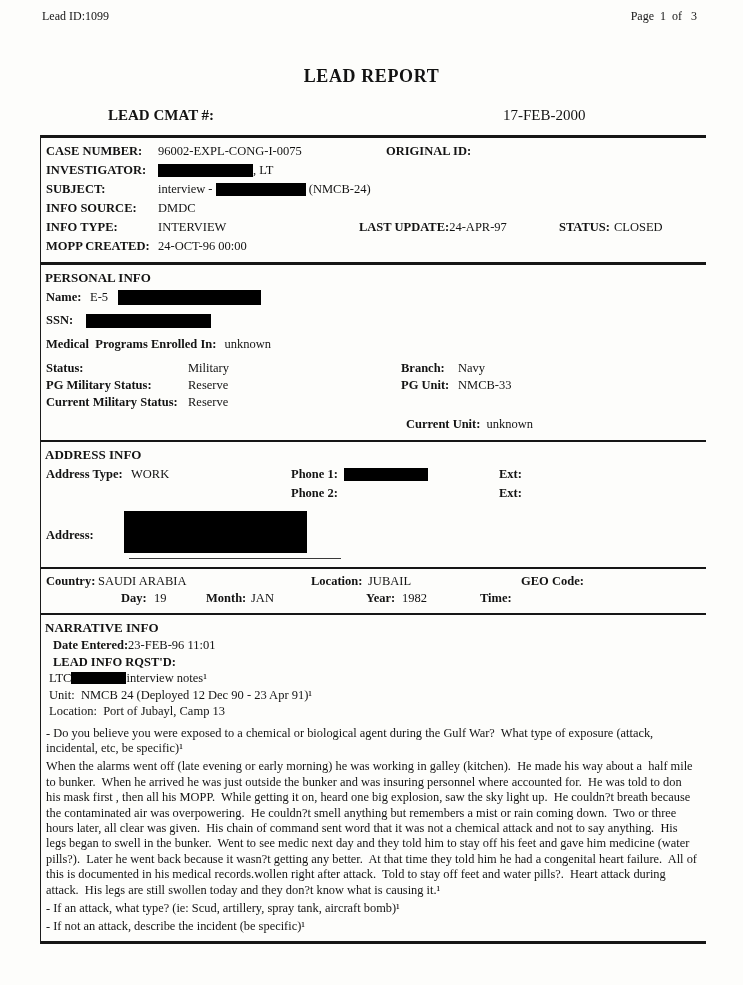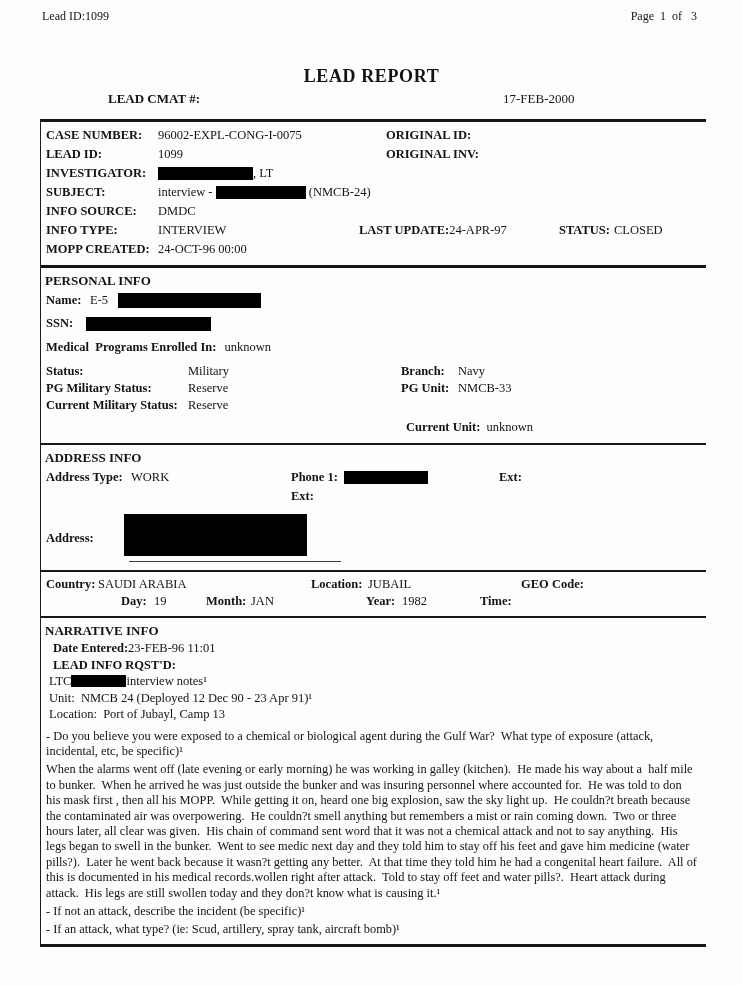--- a/index.html
+++ b/index.html
@@ -1,21 +1,21 @@
 <!DOCTYPE html>
 <html><head>
 <meta charset="utf-8">
 <style>
   html,body{margin:0;padding:0}
   body{background:#e9e9e6;font-family:"Liberation Serif","DejaVu Serif",serif;color:#131313}
   .page{position:relative;width:743px;height:985px;overflow:hidden;background:#fdfdfb;margin:0 auto}
   .pg-head{display:flex;justify-content:space-between;padding:9px 46px 0 42px;font-size:12px}
   .pre{white-space:pre}
   .doc-title{text-align:center;font-weight:700;font-size:18px;letter-spacing:.6px;margin-top:42px}
-  .cmat{position:relative;height:24px;margin-top:4px;font-size:13px}
+  .cmat{position:relative;height:24px;margin-top:20px;font-size:15px}
   .cmat-label{position:absolute;left:108px;font-weight:700}
   .cmat-date{position:absolute;left:503px}
   .content{margin:4px 37px 0 40px;border-left:1.5px solid #1c1c1c}
   .rule{height:3px;background:#161616}
   .rule-thin{height:2px;background:#161616}
   .sect{padding:4px 0 6px;font-size:12.5px}
   .row{display:flex;align-items:baseline;line-height:19px;padding-left:5px}
   .row>span{flex:none;white-space:pre}
   .b{font-weight:700}
   .redact{display:inline-block;background:#000;height:13px;align-self:center;vertical-align:middle}
@@ -45,25 +45,20 @@
 
   <div class="content">
 
     <div class="rule"></div>
 
     <div class="sect">
       <div class="row">
         <span class="b" style="width:112px">CASE NUMBER:</span>
         <span style="width:228px">96002-EXPL-CONG-I-0075</span>
         <span class="b">ORIGINAL ID:</span>
-      </div>
-      <div class="row">
-        <span class="b" style="width:112px">LEAD ID:</span>
-        <span style="width:228px">1099</span>
-        <span class="b">ORIGINAL INV:</span>
       </div>
       <div class="row">
         <span class="b" style="width:112px">INVESTIGATOR:</span>
         <span class="redact" style="width:95px"></span>
         <span>, LT</span>
       </div>
       <div class="row">
         <span class="b" style="width:112px">SUBJECT:</span>
         <span>interview - </span>
         <span class="redact" style="width:90px"></span>
@@ -129,20 +124,21 @@
     <div class="sect">
       <div class="sect-title">ADDRESS INFO</div>
       <div class="row" style="margin-top:1px">
         <span class="b" style="width:85px">Address Type:</span>
         <span style="width:160px">WORK</span>
         <span class="cell-flex" style="width:208px"><span class="b">Phone 1:</span><span class="redact" style="width:84px;margin-left:6px"></span></span>
         <span class="b">Ext:</span>
       </div>
       <div class="row">
         <span style="width:245px"></span>
+        <span class="b" style="width:208px">Phone 2:</span>
         <span class="b">Ext:</span>
       </div>
       <div class="row" style="margin-top:8px;align-items:center">
         <span class="b" style="width:78px;padding-top:6px">Address:</span>
         <span class="redact" style="width:183px;height:42px;align-self:flex-start"></span>
       </div>
       <div class="addr-underline"></div>
     </div>
 
     <div class="rule-thin"></div>
@@ -183,20 +179,20 @@
         <span>interview notes¹</span>
       </div>
       <div class="row nrow" style="padding-left:8px">
         <span>Unit:  NMCB 24 (Deployed 12 Dec 90 - 23 Apr 91)¹</span>
       </div>
       <div class="row nrow" style="padding-left:8px">
         <span>Location:  Port of Jubayl, Camp 13</span>
       </div>
       <p class="para" style="margin-top:6px">- Do you believe you were exposed to a chemical or biological agent during the Gulf War?  What type of exposure (attack, incidental, etc, be specific)¹</p>
       <p class="para">When the alarms went off (late evening or early morning) he was working in galley (kitchen).  He made his way about a  half mile to bunker.  When he arrived he was just outside the bunker and was insuring personnel where accounted for.  He was told to don his mask first , then all his MOPP.  While getting it on, heard one big explosion, saw the sky light up.  He couldn?t breath because the contaminated air was overpowering.  He couldn?t smell anything but remembers a mist or rain coming down.  Two or three hours later, all clear was given.  His chain of command sent word that it was not a chemical attack and not to say anything.  His legs began to swell in the bunker.  Went to see medic next day and they told him to stay off his feet and gave him medicine (water pills?).  Later he went back because it wasn?t getting any better.  At that time they told him he had a congenital heart failure.  All of this is documented in his medical records.wollen right after attack.  Told to stay off feet and water pills?.  Heart attack during attack.  His legs are still swollen today and they don?t know what is causing it.¹</p>
+      <p class="para">- If an attack, what type? (ie: Scud, artillery, spray tank, aircraft bomb)¹</p>
       <p class="para">- If not an attack, describe the incident (be specific)¹</p>
-      <p class="para">- If an attack, what type? (ie: Scud, artillery, spray tank, aircraft bomb)¹</p>
     </div>
 
     <div class="rule"></div>
 
   </div>
 </div>
 
 </body></html>

